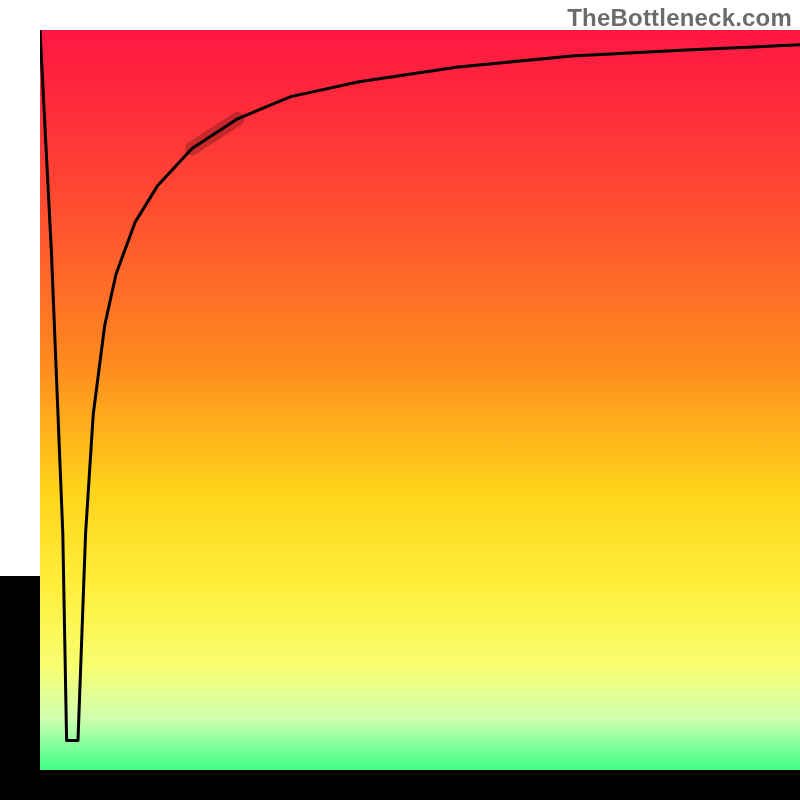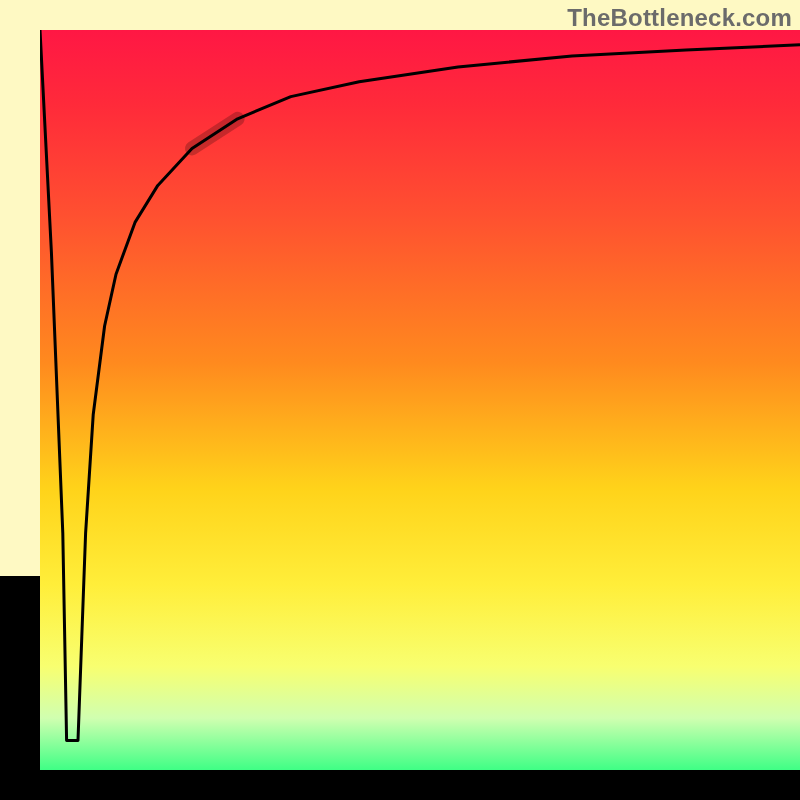--- a/index.html
+++ b/index.html
@@ -8,21 +8,21 @@
     width: 800px;
     height: 800px;
     overflow: hidden;
     background: #000;
     font-family: Arial, Helvetica, sans-serif;
   }
   .frame {
     position: relative;
     width: 800px;
     height: 576px;
-    background: #fef9c3;
+    background: #ffffff;
   }
   .plot-area {
     position: absolute;
     left: 40px;
     top: 30px;
     width: 760px;
     height: 740px;
     overflow: hidden;
   }
   .gradient-bg {

